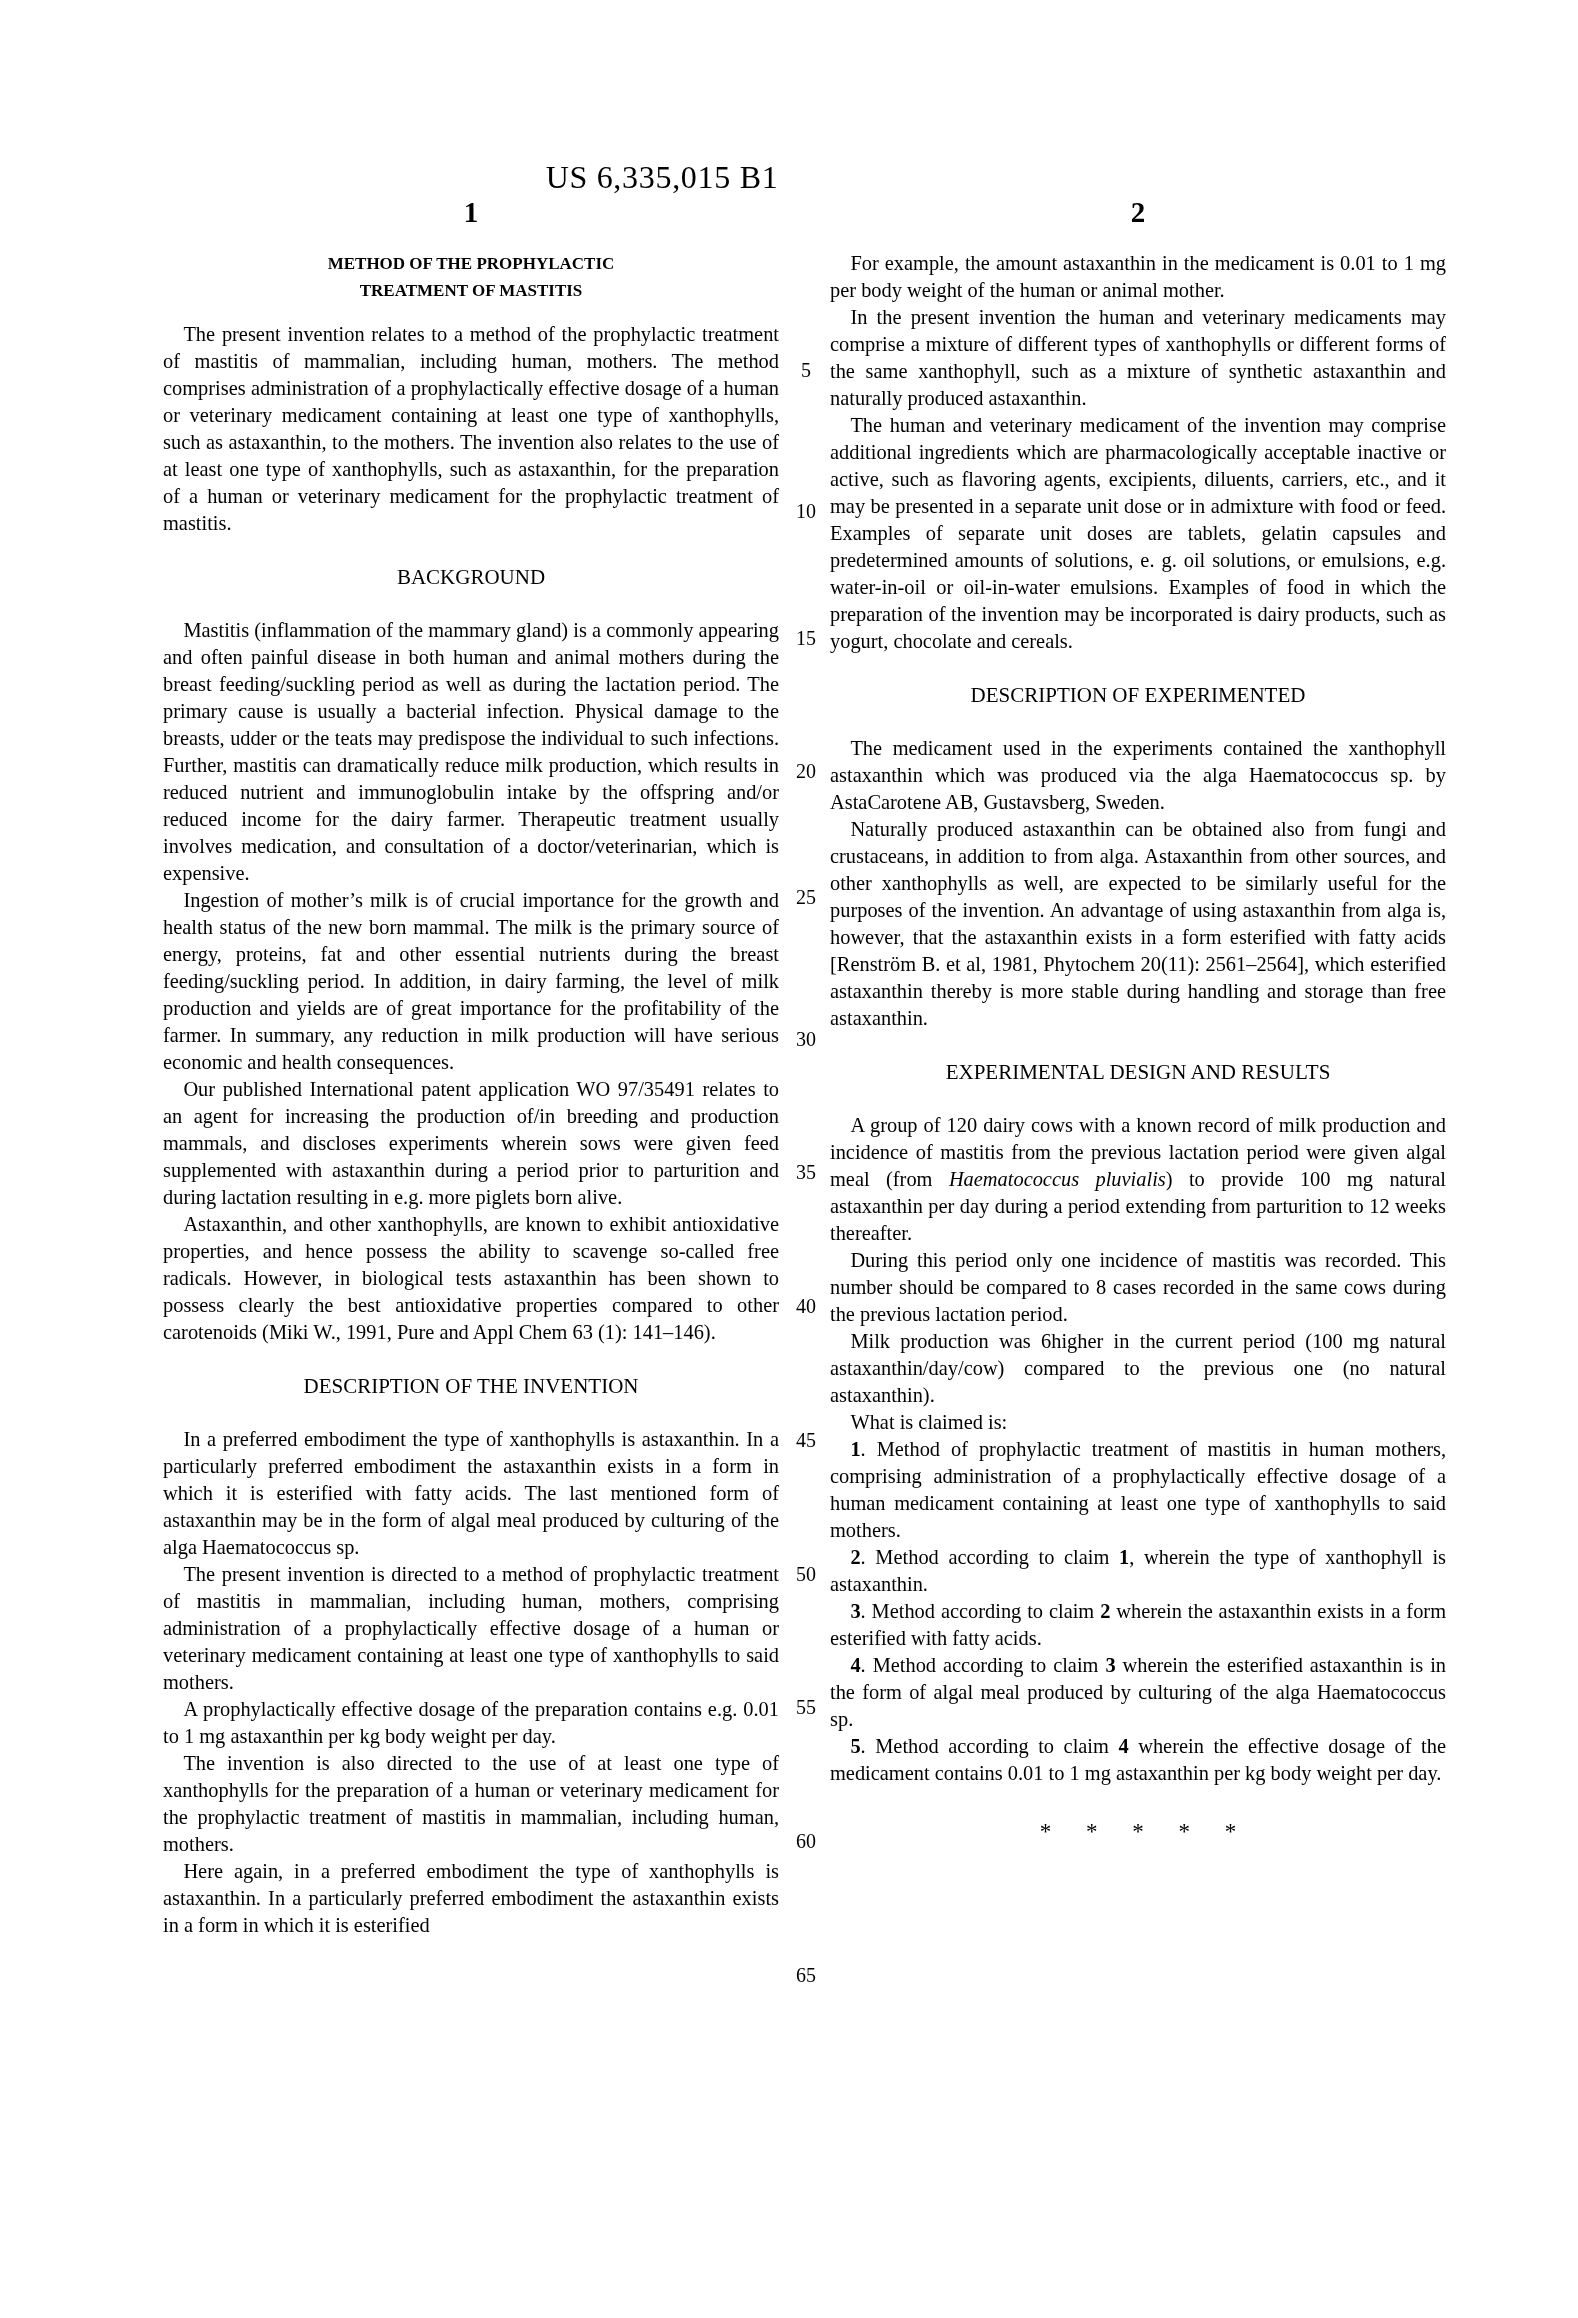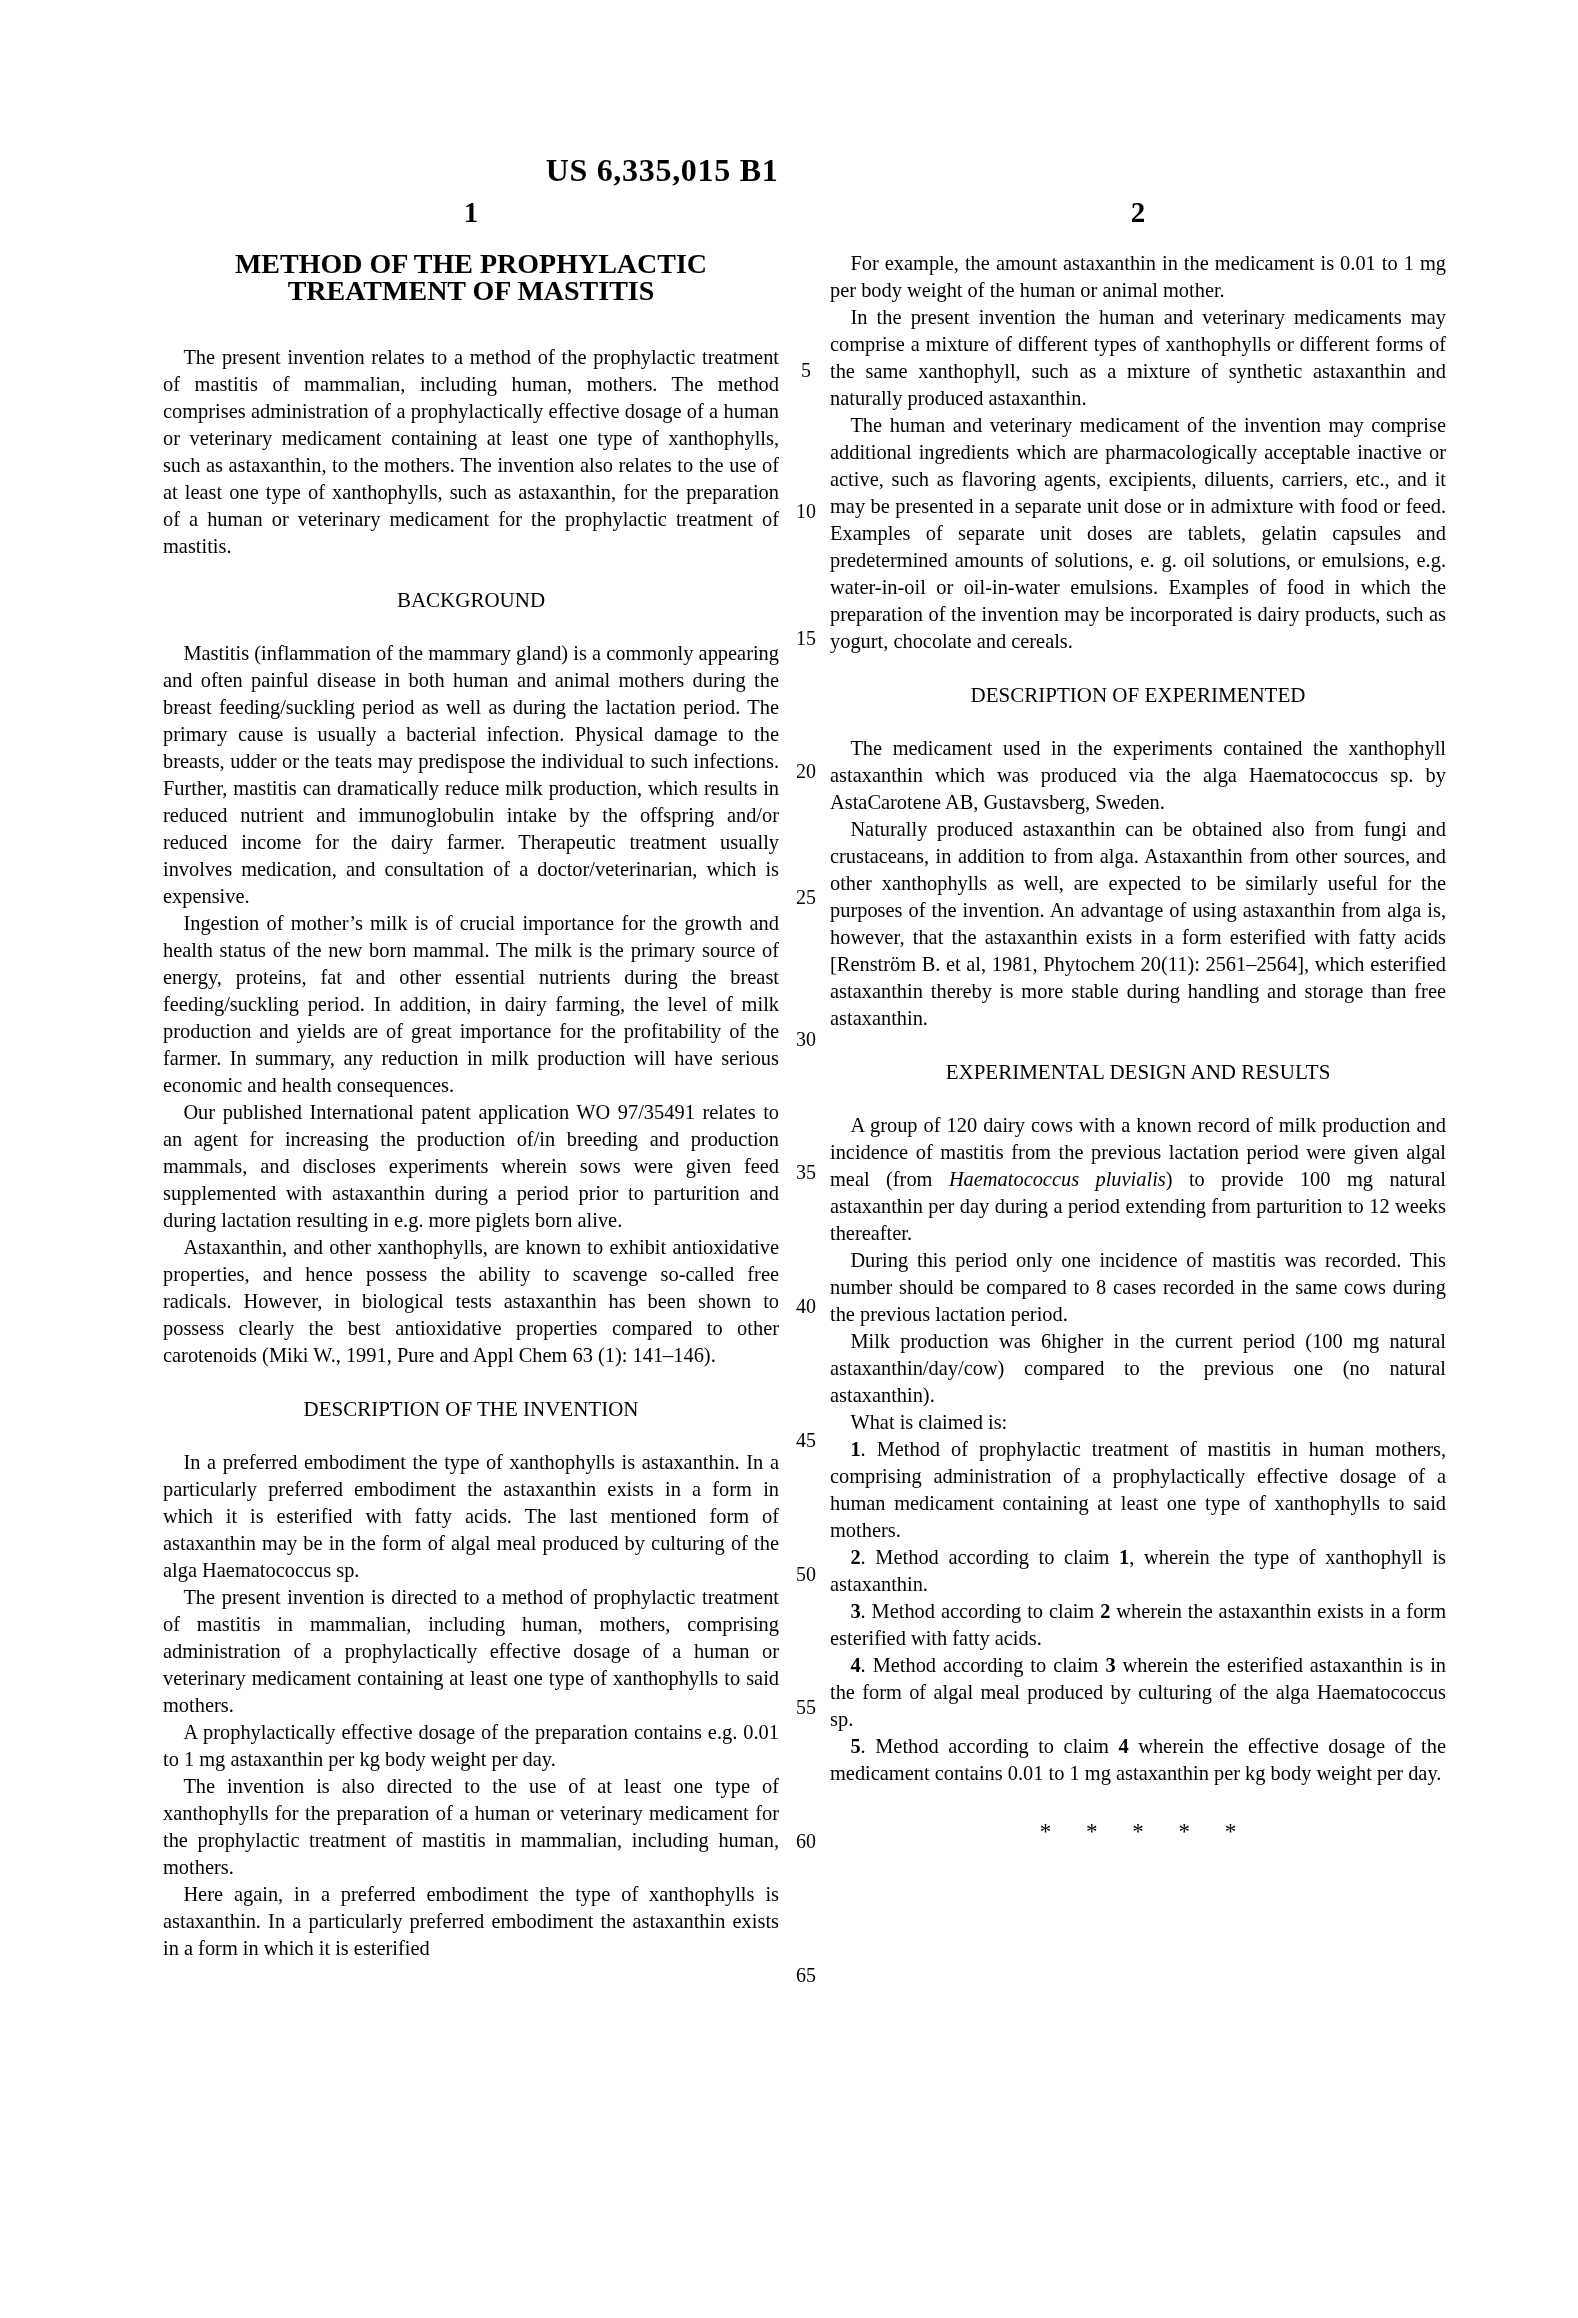--- a/index.html
+++ b/index.html
@@ -8,26 +8,26 @@
     position: relative;
     width: 1578px;
     height: 2319px;
     background: #ffffff;
     color: #000000;
     font-family: "Liberation Serif", "DejaVu Serif", serif;
     overflow: hidden;
   }
   .patent-header {
     position: absolute;
-    top: 152px;
+    top: 159px;
     left: 0;
     width: 1324px;
     text-align: center;
     font-size: 32px;
-    font-weight: bold;
+    font-weight: normal;
     letter-spacing: 0.7px;
   }
   .col-number {
     position: absolute;
     top: 196px;
     width: 616px;
     text-align: center;
     font-size: 29px;
     font-weight: bold;
   }
@@ -40,23 +40,23 @@
     font-size: 20.4px;
     line-height: 27px;
     text-align: justify;
     text-justify: inter-word;
   }
   #column1 { left: 163px; }
   #column2 { left: 830px; }
   .block.title {
     text-align: center;
     font-weight: bold;
-    font-size: 28px;
+    font-size: 17px;
     white-space: pre-line;
-    margin: 0 0 40px 0;
+    margin: 0 0 17px 0;
   }
   .block.heading {
     text-align: center;
     font-size: 21px;
     margin: 26.5px 0;
     text-indent: 0;
   }
   .block.para { margin: 0; }
   .block.para.indent { text-indent: 20.4px; }
   .block.stars {

